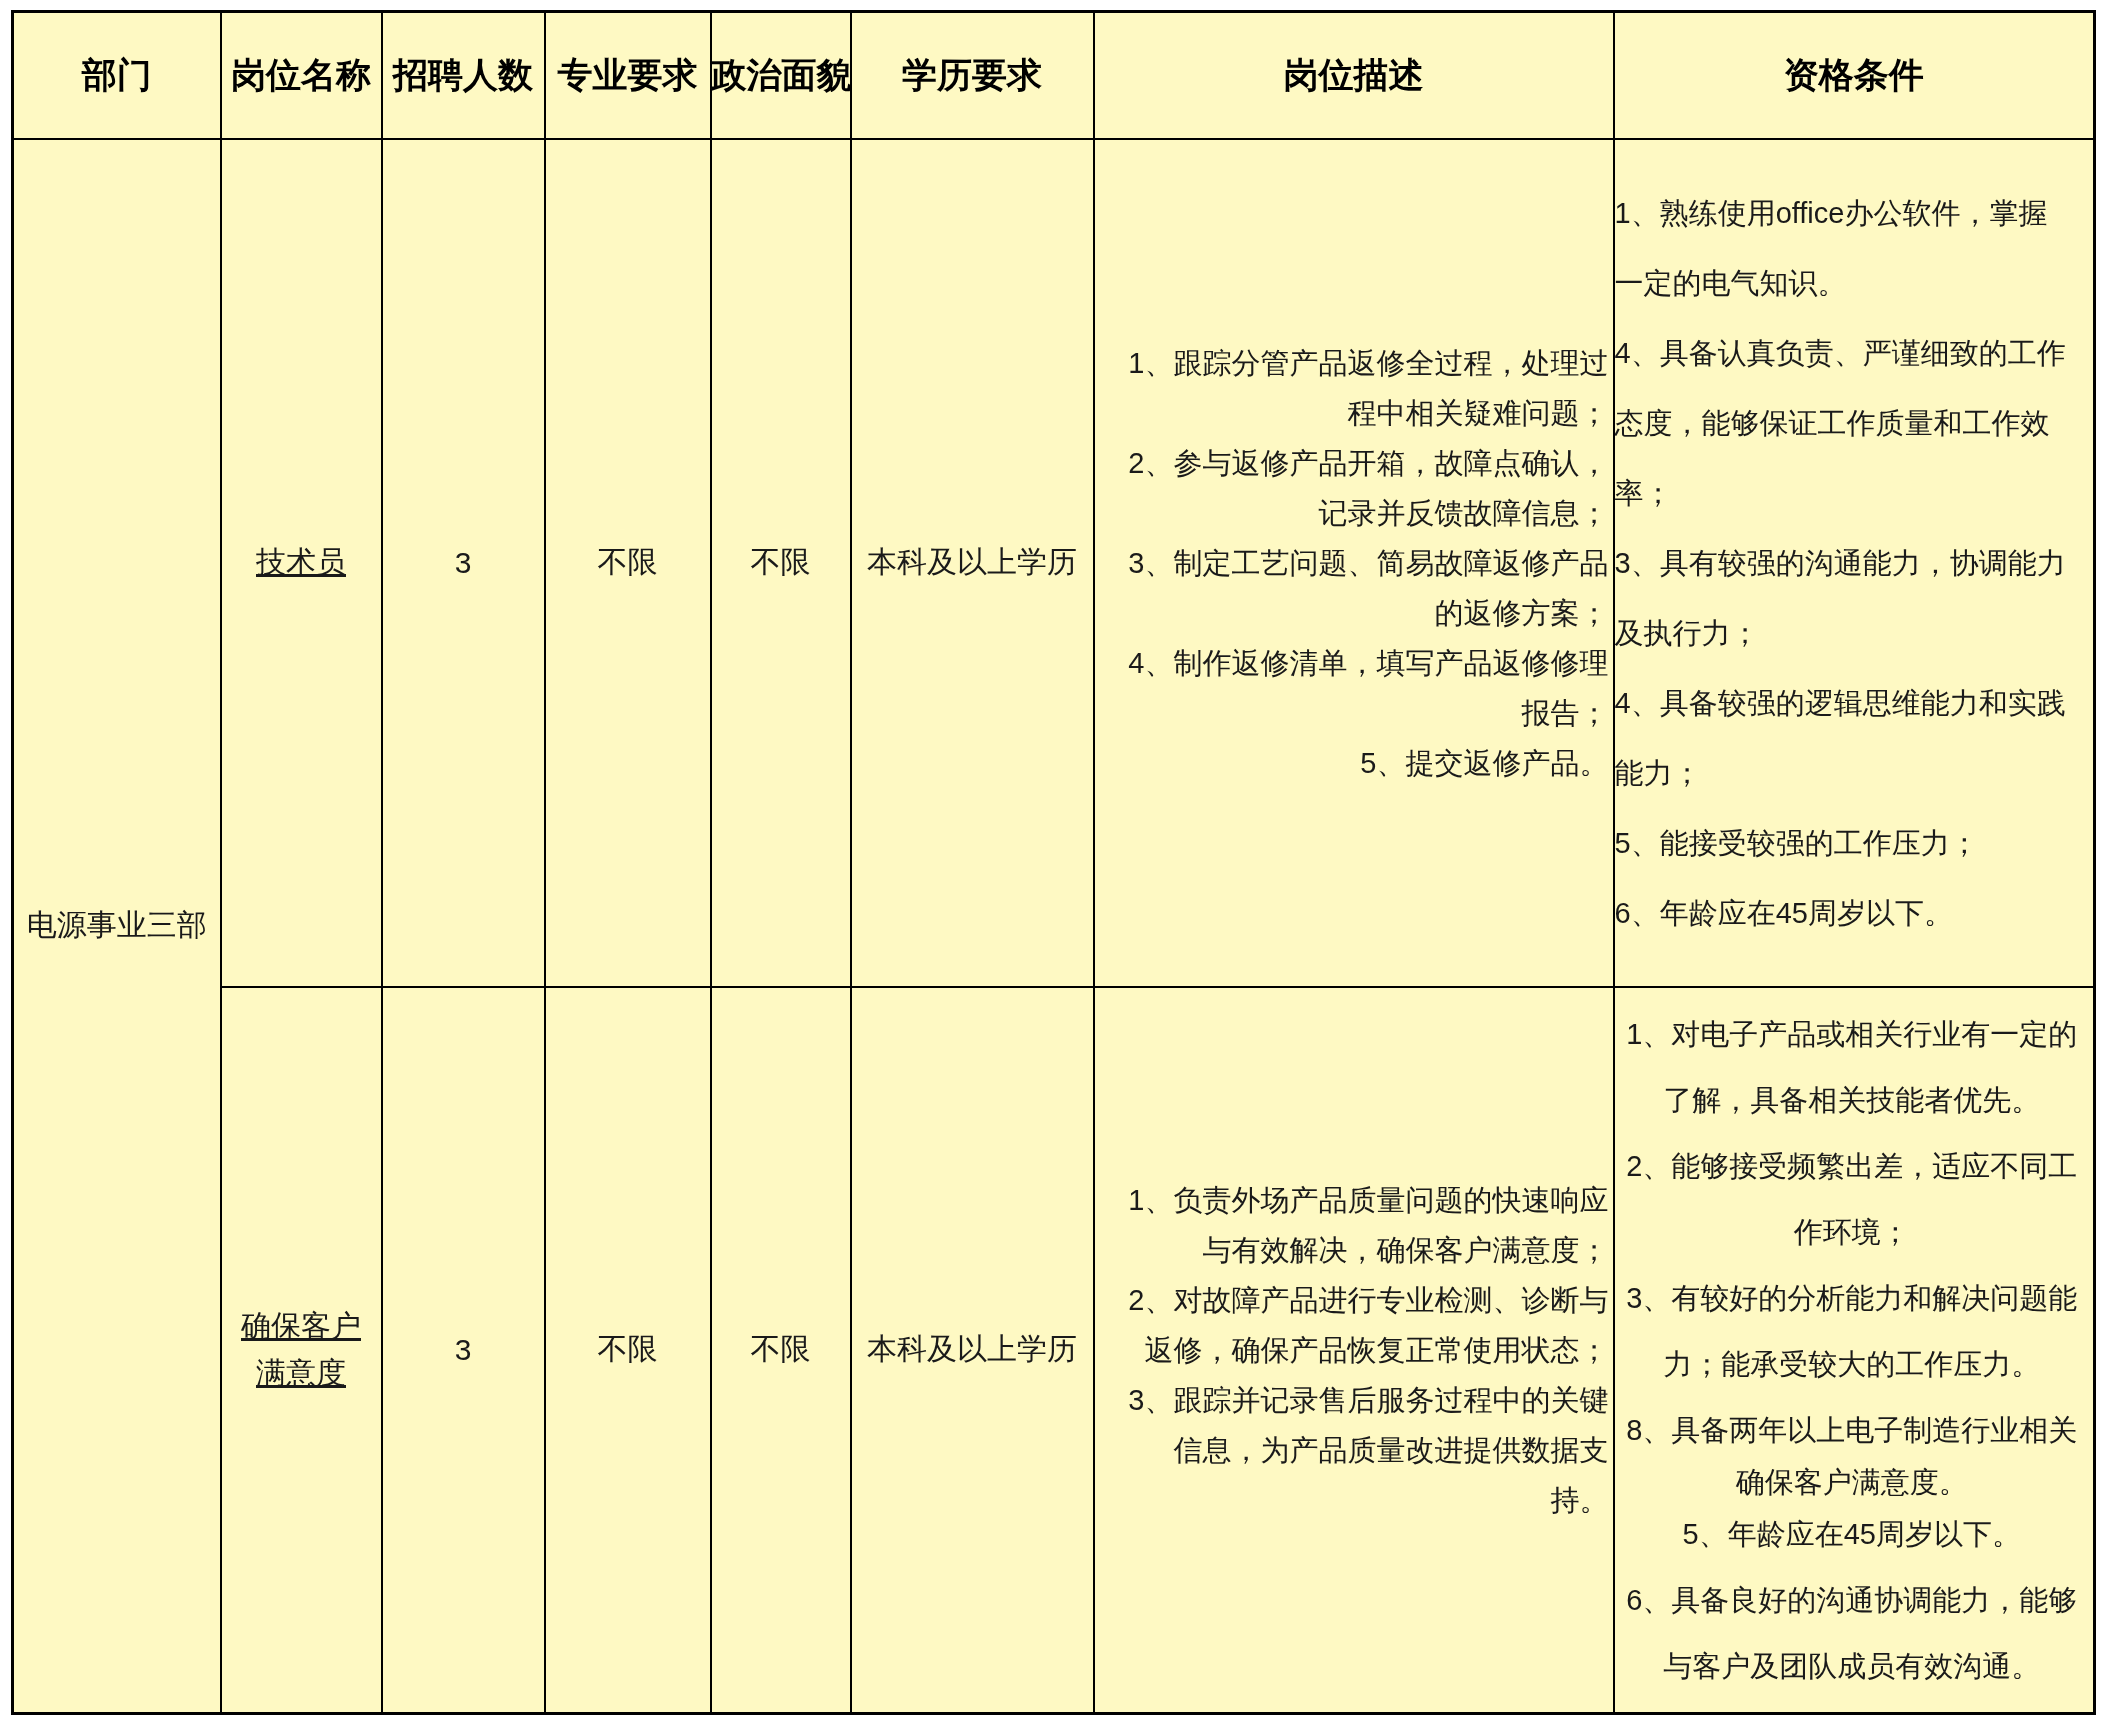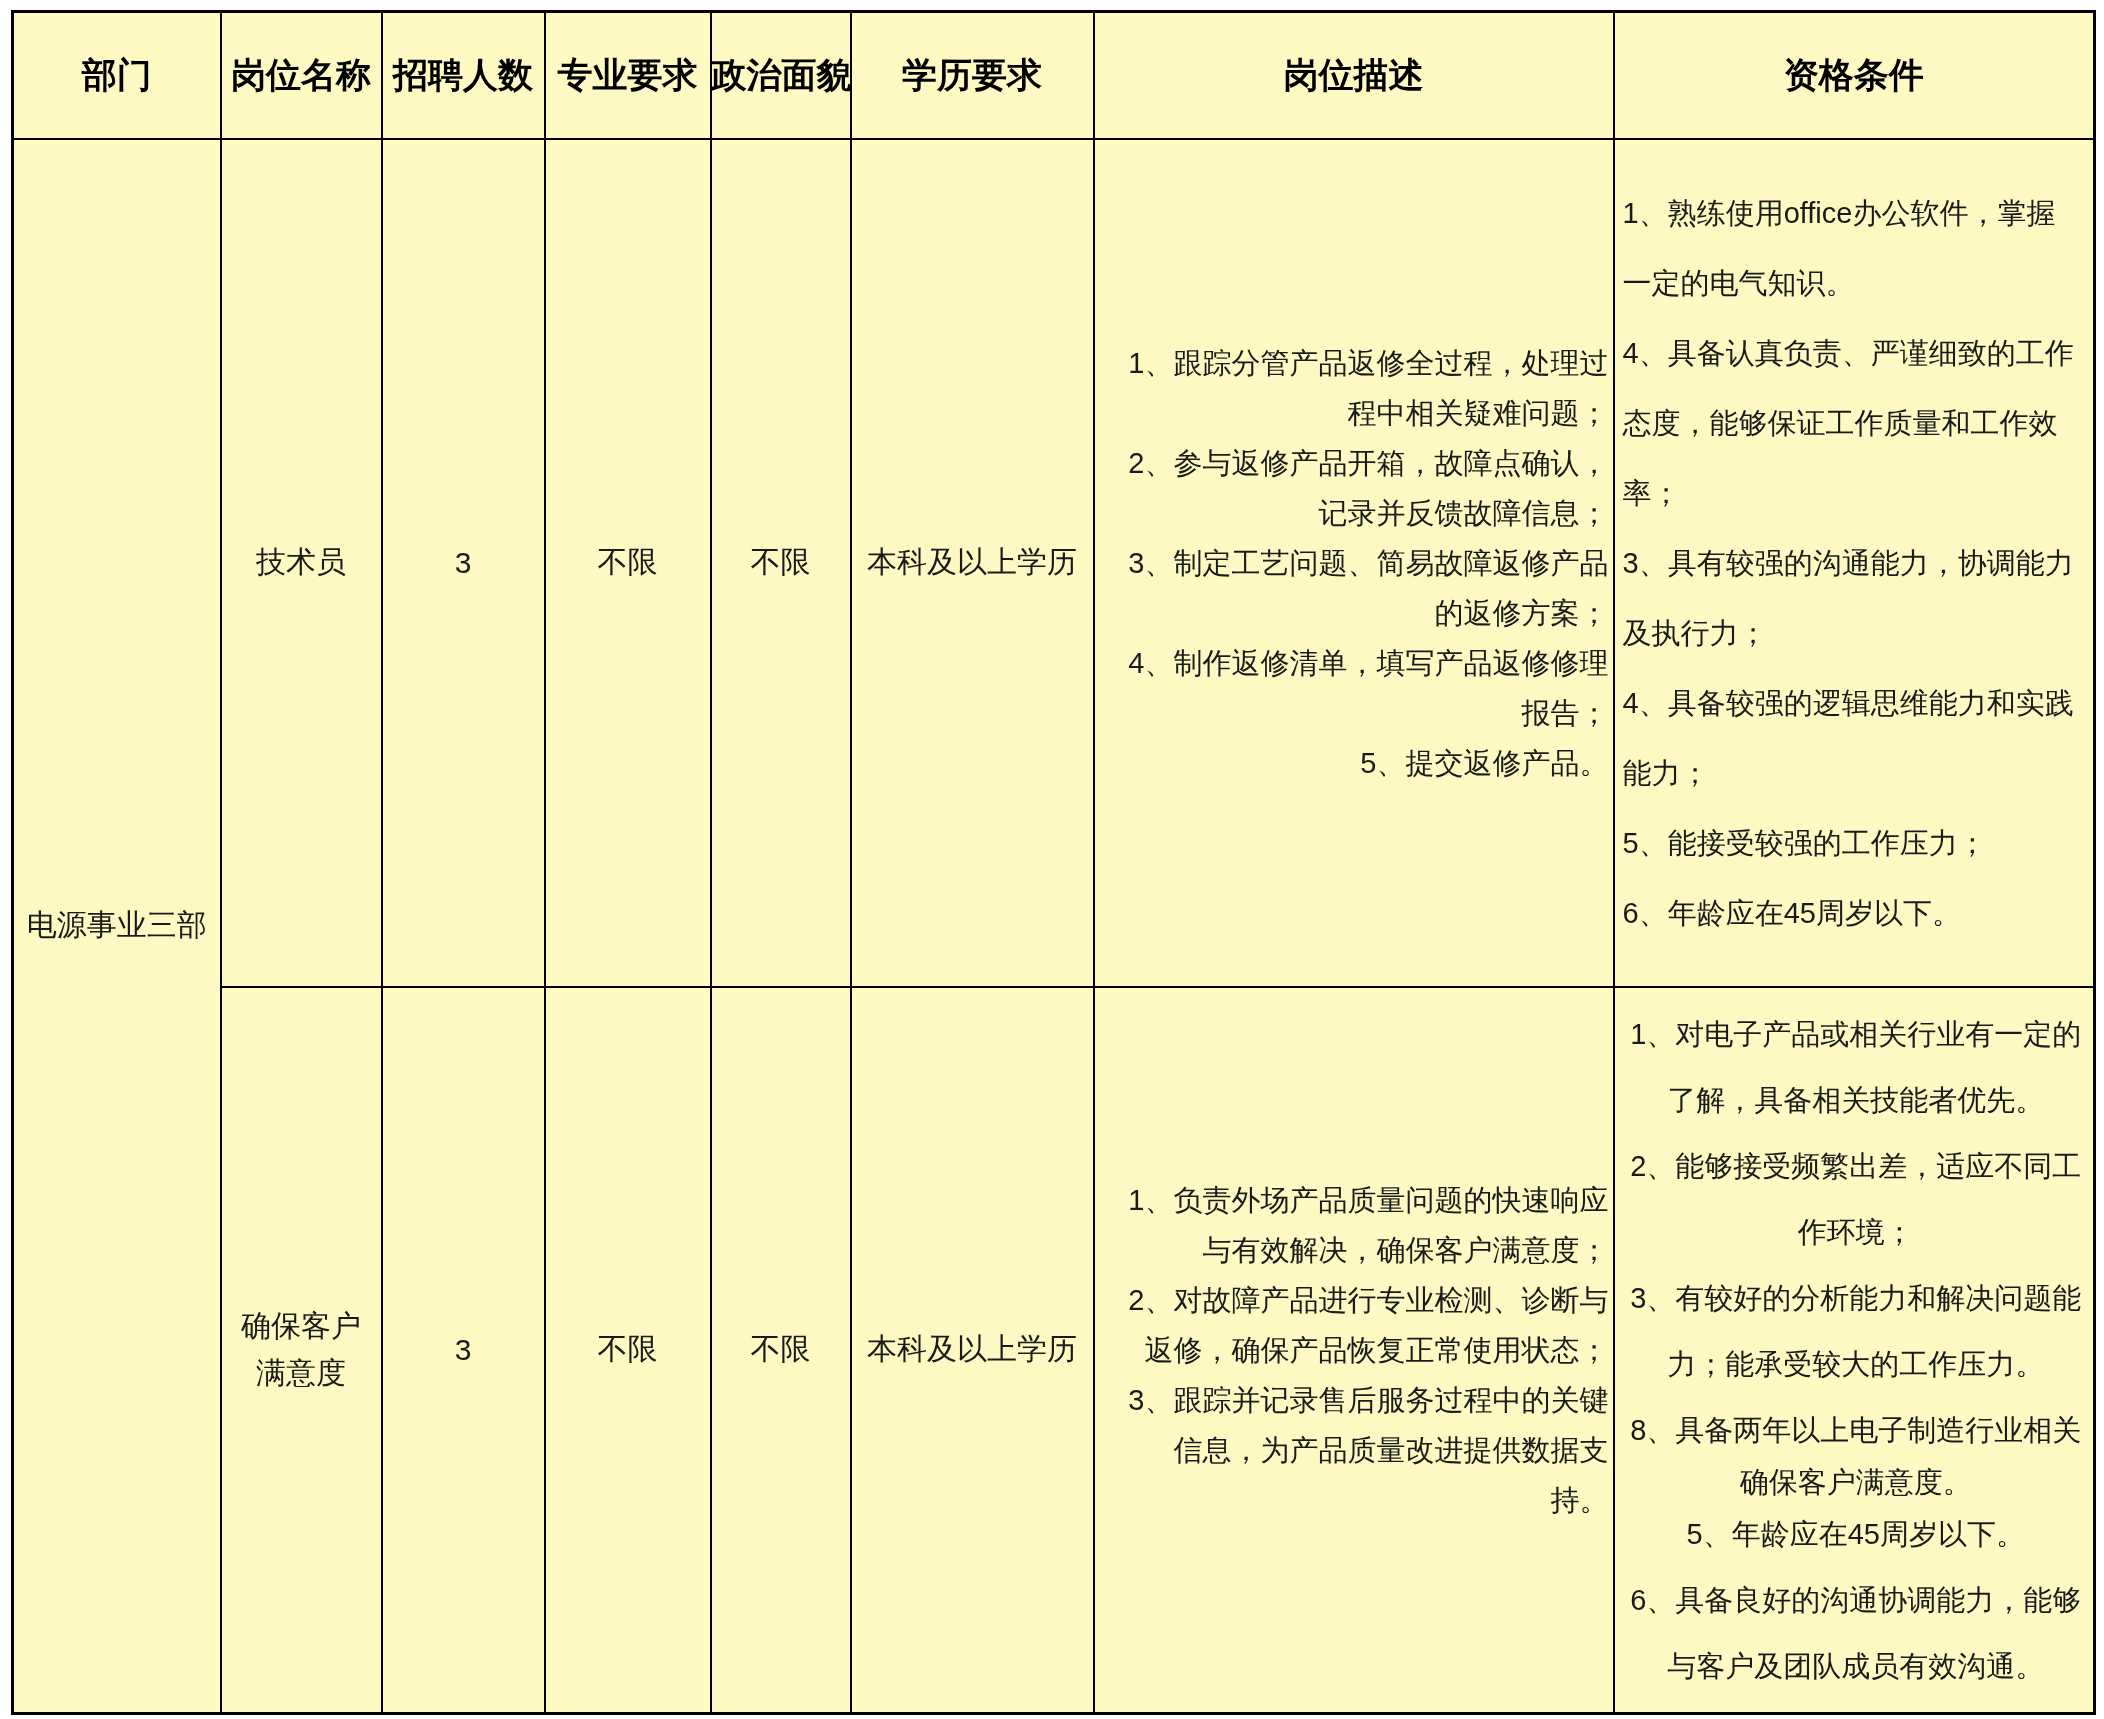--- a/index.html
+++ b/index.html
@@ -45,23 +45,23 @@
     text-align: center;
     font-size: 30px;
     white-space: nowrap;
   }
   .pos-wrap {
     width: 128px;
     margin: 0 auto;
     line-height: 1.55;
     text-align: center;
     white-space: normal;
+    text-decoration: underline;
   }
   td.desc-cell, td.qual-cell {
-    padding-left: 8px;
     padding-right: 4px;
     text-align: left;
   }
   .desc {
     white-space: pre;
     font-size: 29px;
     line-height: 50px;
     color: #1a1a1a;
     text-align: right;
   }

